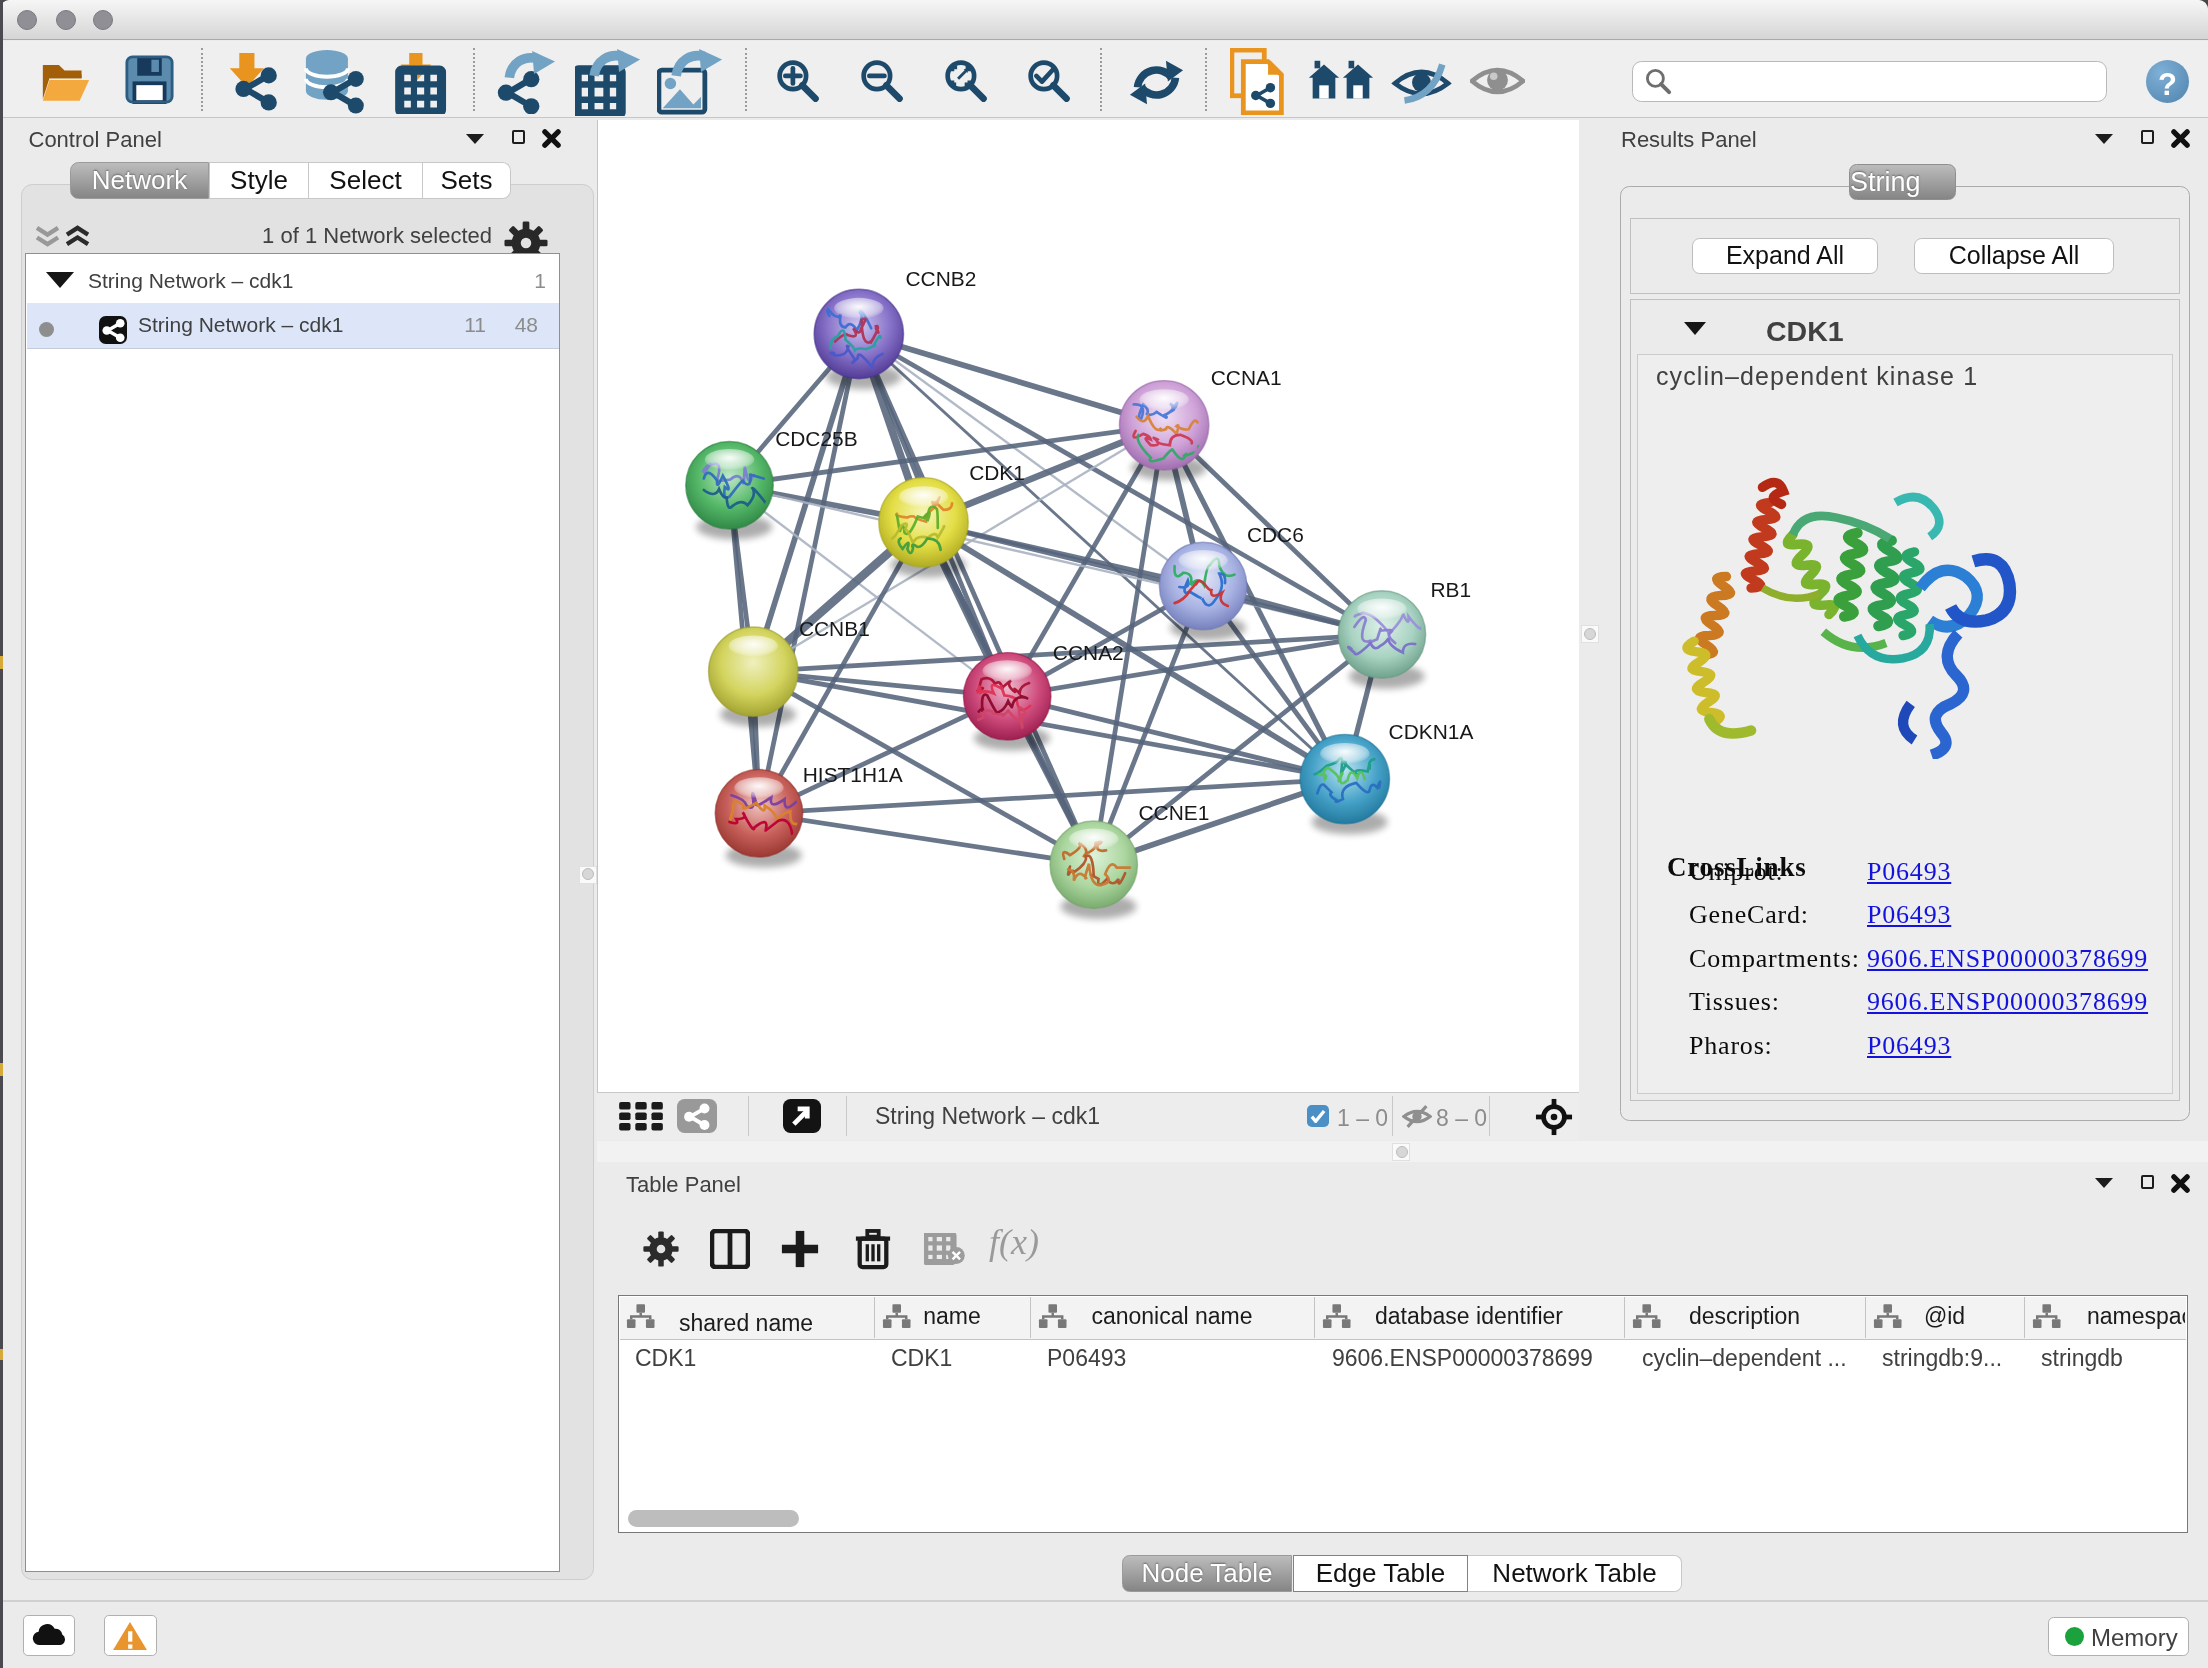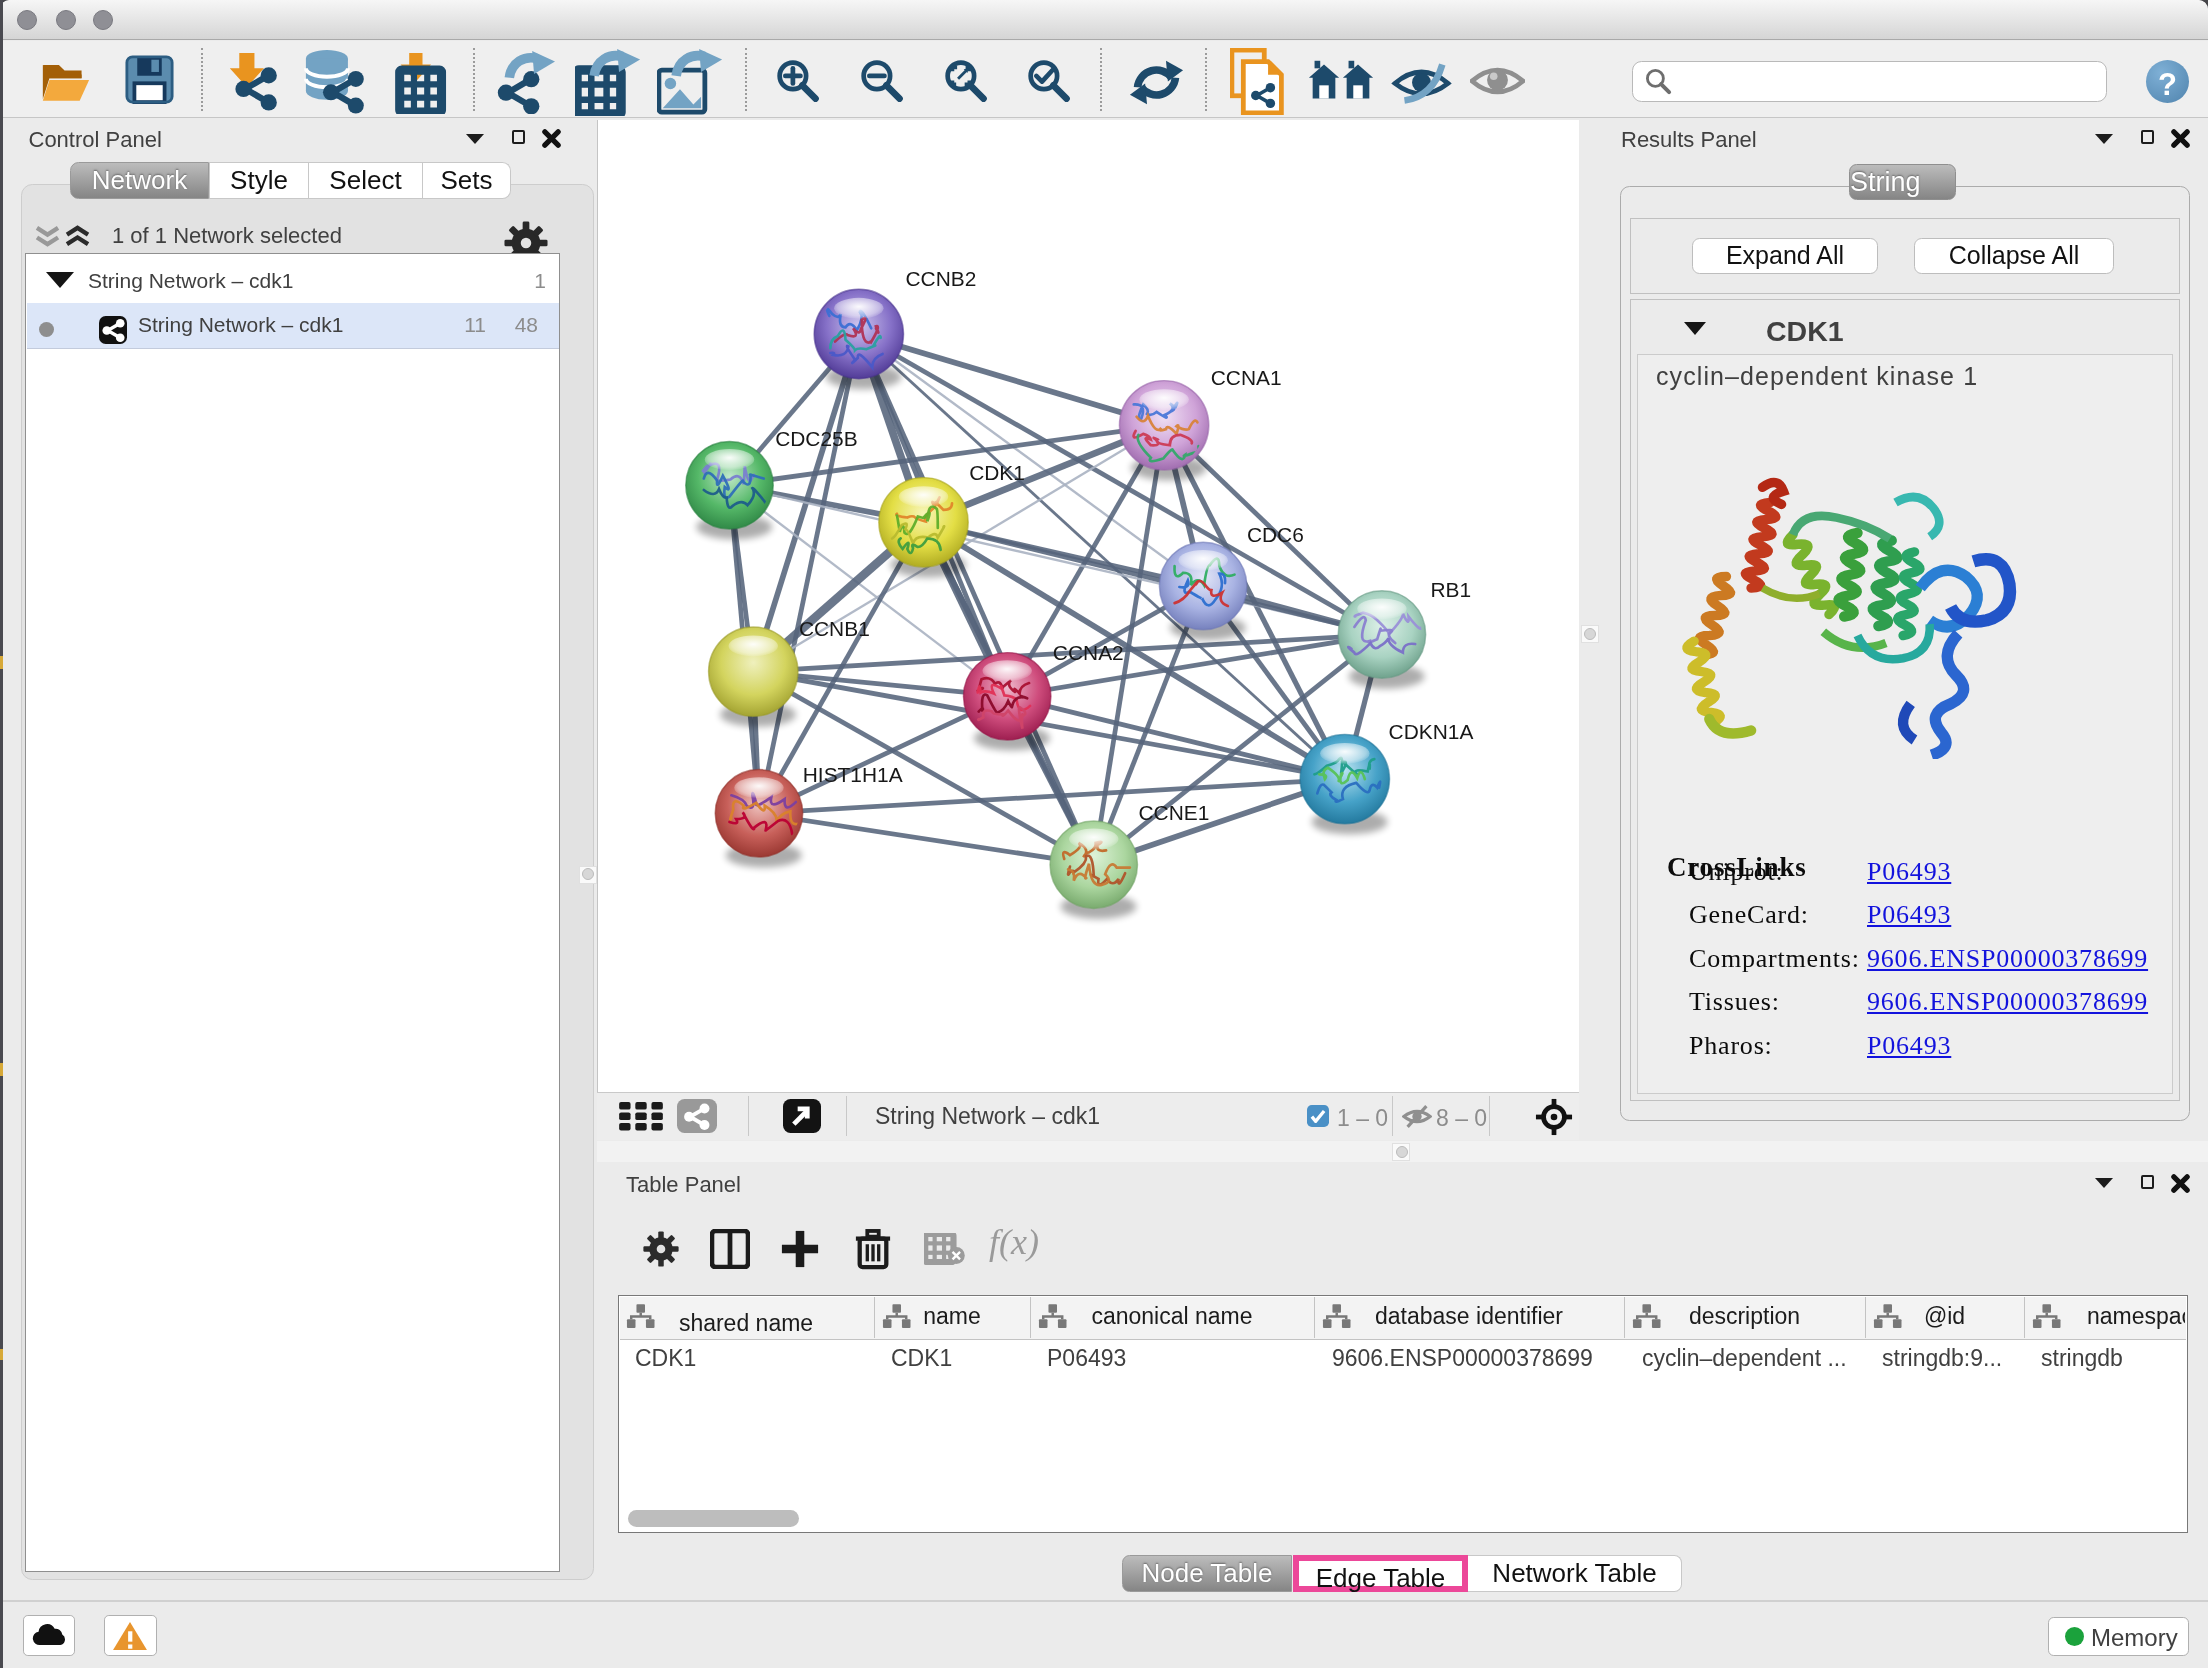--- a/index.html
+++ b/index.html
@@ -222,21 +222,21 @@
         <path d="M3 3 L14 10 L25 3"></path>
         <path d="M3 13 L14 20 L25 13"></path>
       </g>
     </svg>
     <svg style="position:absolute;left:64px;top:225px" width="27" height="23" viewBox="0 0 28 24">
       <g fill="none" stroke="#2b2b2b" stroke-width="4.5">
         <path d="M3 10 L14 3 L25 10"></path>
         <path d="M3 20 L14 13 L25 20"></path>
       </g>
     </svg>
-<div class="t" style="left:112px;top:223px;width:380px;text-align:left;font-size:22px">1 of 1 Network selected</div>
+<div class="t" style="left:112px;top:223px;width:380px;text-align:right;font-size:22px">1 of 1 Network selected</div>
 <svg style="position:absolute;left:504px;top:221px" width="44" height="44" viewBox="0 0 46 46">
       <circle cx="23" cy="23" r="15" fill="#282828"></circle>
       <rect x="19.5" y="0.5" width="7" height="10" rx="1.5" transform="rotate(0 23 23)" fill="#282828"></rect>
       <rect x="19.5" y="0.5" width="7" height="10" rx="1.5" transform="rotate(45 23 23)" fill="#282828"></rect>
       <rect x="19.5" y="0.5" width="7" height="10" rx="1.5" transform="rotate(90 23 23)" fill="#282828"></rect>
       <rect x="19.5" y="0.5" width="7" height="10" rx="1.5" transform="rotate(135 23 23)" fill="#282828"></rect>
       <rect x="19.5" y="0.5" width="7" height="10" rx="1.5" transform="rotate(180 23 23)" fill="#282828"></rect>
       <rect x="19.5" y="0.5" width="7" height="10" rx="1.5" transform="rotate(225 23 23)" fill="#282828"></rect>
       <rect x="19.5" y="0.5" width="7" height="10" rx="1.5" transform="rotate(270 23 23)" fill="#282828"></rect>
       <rect x="19.5" y="0.5" width="7" height="10" rx="1.5" transform="rotate(315 23 23)" fill="#282828"></rect>
@@ -796,21 +796,21 @@
     <div style="position:absolute;left:2024px;top:1297px;width:1px;height:41px;background:#c3c3c3"></div>
     <div class="t" style="left:635px;top:1345px">CDK1</div>
     <div class="t" style="left:891px;top:1345px">CDK1</div>
     <div class="t" style="left:1047px;top:1345px">P06493</div>
     <div class="t" style="left:1332px;top:1345px">9606.ENSP00000378699</div>
     <div class="t" style="left:1642px;top:1345px">cyclin–dependent ...</div>
     <div class="t" style="left:1882px;top:1345px">stringdb:9...</div>
     <div class="t" style="left:2041px;top:1345px">stringdb</div>
 <div style="position:absolute;left:628px;top:1510px;width:171px;height:17px;background:#bdbdbd;border-radius:8.6px"></div>
 <div class="seltab" style="position:absolute;left:1122px;top:1555px;width:170px;height:37px;border-radius:7.6px 0 0 7.6px;border:1px solid #9a9a9a;text-align:center;font-size:25px;line-height:35px;text-shadow:0 -1px 1.9px #666;font-size:26px">Node Table</div>
-<div style="position:absolute;left:1293px;top:1555px;width:175px;height:37px;background:#fff;border:6px solid #ec4899;text-align:center;font-size:26px;line-height:35px;color:#111">Edge Table</div>
+<div style="position:absolute;left:1293px;top:1555px;width:175px;height:37px;background:#fff;border:1px solid #ec4899;text-align:center;font-size:26px;line-height:35px;color:#111">Edge Table</div>
 <div style="position:absolute;left:1468px;top:1555px;width:214px;height:37px;background:#fff;border:1px solid #c8c8c8;border-left:none;border-radius:0 7.6px 7.6px 0;text-align:center;font-size:26px;line-height:35px;color:#111">Network Table</div>
 
 <div class="btn" style="left:2048px;top:1617px;width:141px;height:39px;border-radius:5.7px;border-color:#b0b0b0"></div>
 <div style="position:absolute;left:2065px;top:1627px;width:19px;height:19px;border-radius:50%;background:#1ba23c"></div>
 <div class="t" style="left:2091px;top:1624px;font-size:24px">Memory</div>
 </div>
 
 <div style="position:absolute;left:0;top:0;width:2.9px;height:1668px;background:#4a4a50"></div>
 <div style="position:absolute;left:0;top:656px;width:2.9px;height:13.3px;background:#d7a938"></div>
 <div style="position:absolute;left:0;top:1063px;width:2.9px;height:13.3px;background:#d7a938"></div>

